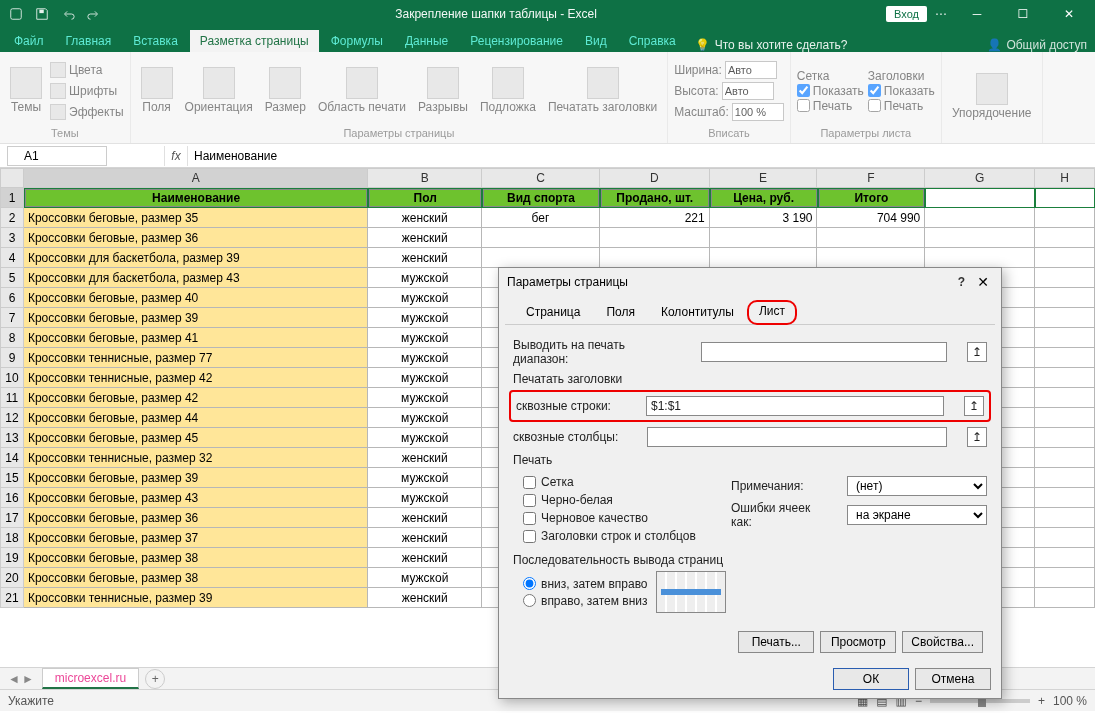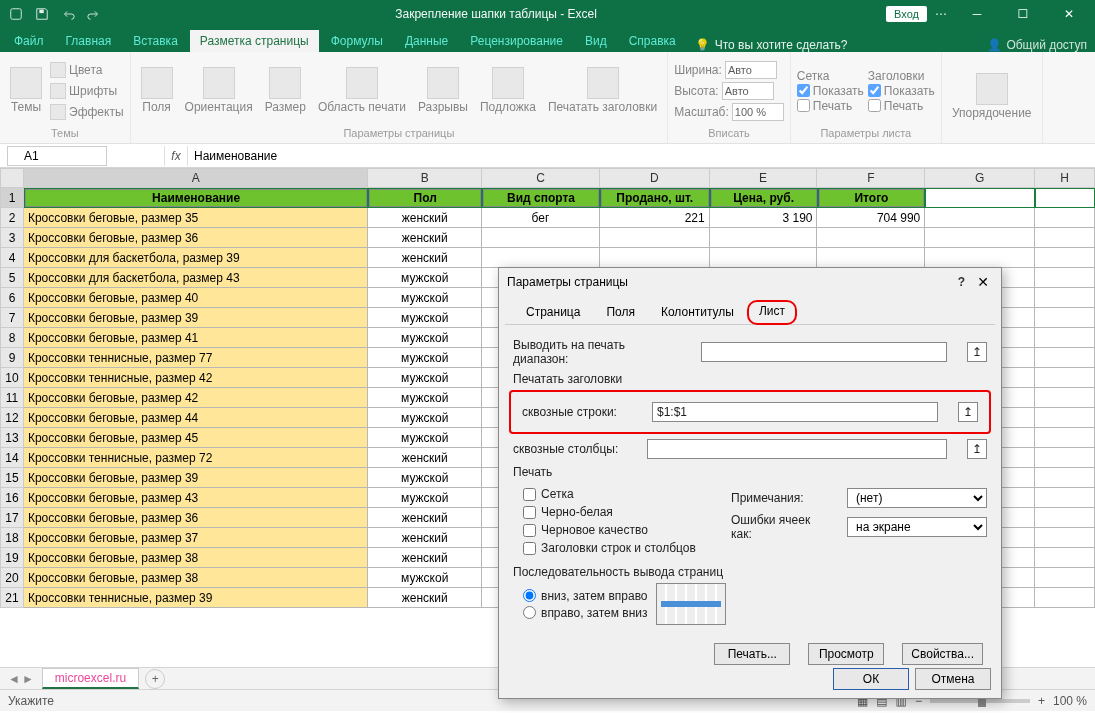--- a/index.html
+++ b/index.html
@@ -77,21 +77,21 @@
 .dchk input{width:13px;height:13px}
 .two-col{display:flex;gap:20px}
 .two-col>div{flex:1}
 .dsel{width:140px;height:20px;border:1px solid #888;background:#fff;padding:0 4px}
 .drad{display:flex;align-items:center;gap:5px;margin:3px 0 3px 10px}
 .order-img{width:70px;height:42px;border:1px solid #888;background:repeating-linear-gradient(90deg,#eee,#eee 8px,#fff 8px,#fff 10px);margin-left:8px;display:inline-block;position:relative}
 .order-img::after{content:'';position:absolute;inset:4px;background:linear-gradient(180deg,transparent 40%,#4a90d9 40%,#4a90d9 60%,transparent 60%)}
 .dialog-buttons{position:absolute;bottom:8px;right:10px;display:flex;gap:6px}
 .dialog-btn{min-width:76px;height:22px;border:1px solid #888;background:#e8e8e8;font-size:12px;cursor:pointer;padding:0 8px}
 .dialog-btn.primary{border:1.5px solid #2a5db0;background:#e8e8e8}
-.mid-buttons{display:flex;gap:18px;justify-content:flex-end;margin-top:18px;padding-right:4px}
+.mid-buttons{display:flex;gap:6px;justify-content:flex-end;margin-top:18px;padding-right:4px}
 svg{fill:currentColor}
 </style>
 </head>
 <body>
 
 <div class="titlebar">
   <div class="titlebar-left">
     <div class="qat-btn">
         <svg viewBox="0 0 16 16">
           <rect x="2" y="2" width="12" height="12" rx="2" fill="none" stroke="#fff"></rect>
@@ -422,21 +422,21 @@
         <div class="cell col-B data-other">мужской</div>
         <div class="cell col-C data-other"></div>
         <div class="cell col-D data-other data-num"></div>
         <div class="cell col-E data-other data-num"></div>
         <div class="cell col-F data-other data-num"></div>
         <div class="cell col-G"></div>
         <div class="cell col-H"></div>
       </div>
       <div class="grid-row">
         <div class="row-hdr">14</div>
-        <div class="cell col-A data-a">Кроссовки теннисные, размер 72</div>
+        <div class="cell col-A data-a">Кроссовки теннисные, размер 32</div>
         <div class="cell col-B data-other">женский</div>
         <div class="cell col-C data-other"></div>
         <div class="cell col-D data-other data-num"></div>
         <div class="cell col-E data-other data-num"></div>
         <div class="cell col-F data-other data-num"></div>
         <div class="cell col-G"></div>
         <div class="cell col-H"></div>
       </div>
       <div class="grid-row">
         <div class="row-hdr">15</div>
@@ -553,21 +553,21 @@
     <div class="dtab active highlighted">Лист</div>
   </div>
   <div class="dialog-body">
     <div class="field-row">
       <div class="field-label">Выводить на печать диапазон:</div>
       <div class="ref-input"></div>
       <div class="ref-btn">↥</div>
     </div>
     <div class="section-label">Печатать заголовки</div>
     <div class="hl-row">
-      <div class="field-row" style="margin:7px">
+      <div class="field-row" style="margin:1px">
         <div class="field-label" style="width:110px">сквозные строки:</div>
         <div class="ref-input">$1:$1</div>
         <div class="ref-btn">↥</div>
       </div>
     </div>
     <div class="field-row">
       <div class="field-label" style="width:114px">сквозные столбцы:</div>
       <div class="ref-input"></div>
       <div class="ref-btn">↥</div>
     </div>

